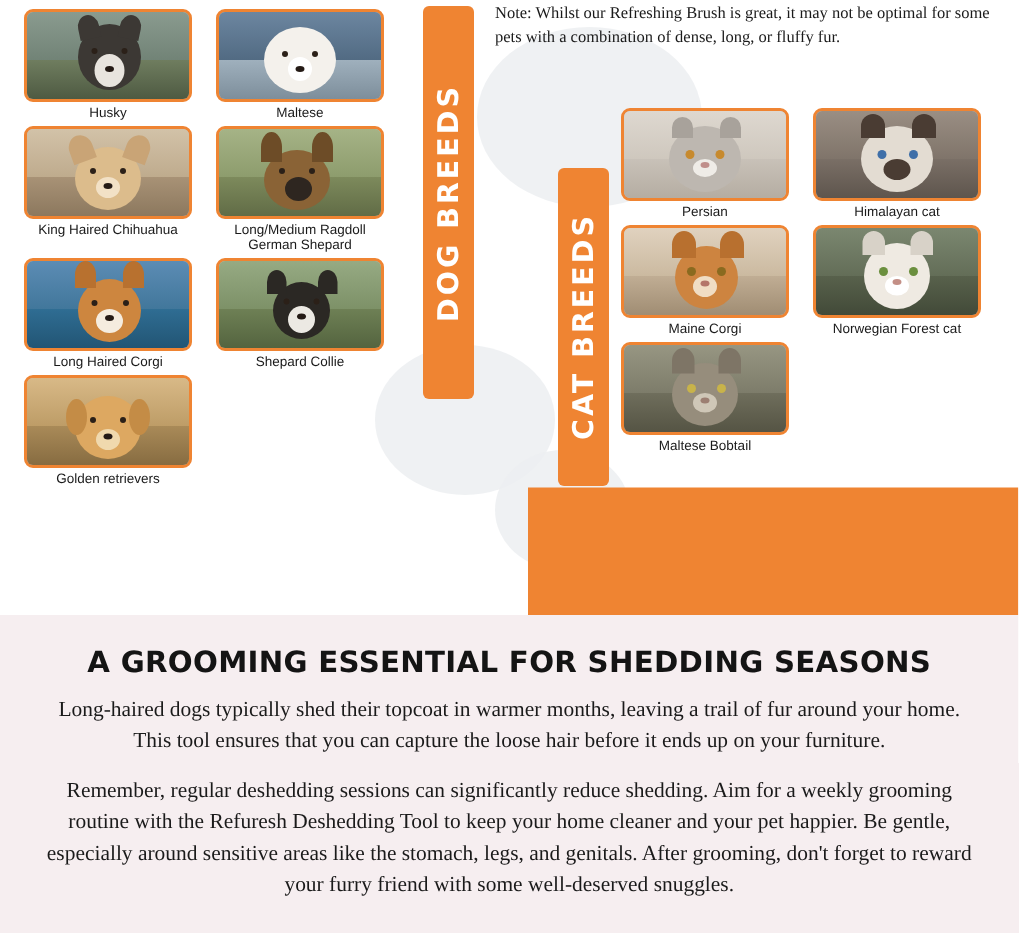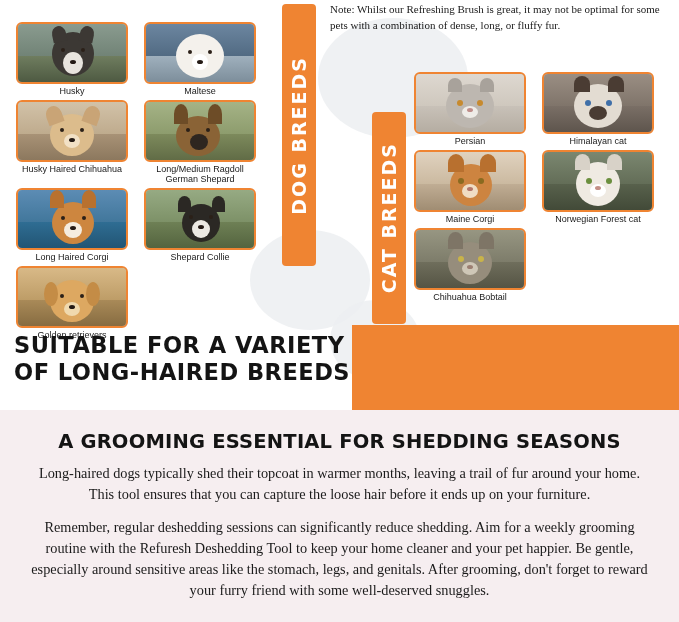--- a/index.html
+++ b/index.html
@@ -41,21 +41,20 @@
 
   
   .dog-grid {
     position: absolute;
     left: 14px;
     top: 6px;
     width: 252px;
     display: flex;
     flex-wrap: wrap;
     gap: 4px 12px;
-    margin-top: 16px;
   }
   .cat-grid {
     position: absolute;
     left: 412px;
     top: 72px;
     width: 256px;
     display: flex;
     flex-wrap: wrap;
     gap: 4px 12px;
   }
@@ -238,21 +237,21 @@
             <div class="ground" style="background:linear-gradient(#a89276,#8c785e)"></div>
             <div class="head" style="left:32px;top:12px;width:44px;height:42px;background:#dcbc8c"></div>
             <div class="ear" style="left:28px;top:4px;width:16px;height:18px;background:#c9a476;transform:rotate(-20deg)"></div>
             <div class="ear" style="left:66px;top:4px;width:16px;height:18px;background:#c9a476;transform:rotate(20deg)"></div>
             <div class="muzzle" style="left:46px;top:32px;width:16px;height:14px;background:#f2e1c6"></div>
             <div class="eye" style="left:42px;top:26px"></div>
             <div class="eye" style="left:62px;top:26px"></div>
             <div class="nose" style="left:51px;top:36px"></div>
           </div>
         </div>
-        <div class="pet-caption">Husky Haired Chihuahua</div>
+        <div class="pet-caption">King Haired Chihuahua</div>
       </div>
 
 
       <div class="pet-cell">
         <div class="pet-photo">
           <div class="ph">
             <div class="sky" style="background:linear-gradient(#a5b386,#8b9a6b)"></div>
             <div class="ground" style="background:linear-gradient(#7d8a5c,#616c46)"></div>
             <div class="head" style="left:30px;top:14px;width:44px;height:40px;background:#8a6336"></div>
             <div class="ear" style="left:28px;top:2px;width:14px;height:20px;background:#6d4c27"></div>
@@ -402,28 +401,27 @@
             <div class="ground" style="background:linear-gradient(#6f6e5c,#555444)"></div>
             <div class="head" style="left:32px;top:12px;width:44px;height:42px;background:#968d7c"></div>
             <div class="ear" style="left:32px;top:2px;width:15px;height:17px;background:#7e7566"></div>
             <div class="ear" style="left:63px;top:2px;width:15px;height:17px;background:#7e7566"></div>
             <div class="muzzle" style="left:46px;top:32px;width:16px;height:13px;background:#cfc7b7"></div>
             <div class="eye" style="left:42px;top:26px;width:6px;height:6px;background:#c8b34a"></div>
             <div class="eye" style="left:62px;top:26px;width:6px;height:6px;background:#c8b34a"></div>
             <div class="nose" style="left:51px;top:35px;background:#9c7f72"></div>
           </div>
         </div>
-        <div class="pet-caption">Chihuahua Bobtail</div>
+        <div class="pet-caption">Maltese Bobtail</div>
       </div>
 
     </div>
 
     <div class="orange-block"></div>
 
-    <div class="headline">SUITABLE FOR A VARIETY OF LONG-HAIRED BREEDS</div>
 
   </div>
 
   <div class="bottom">
     <div class="bottom-title">A GROOMING ESSENTIAL FOR SHEDDING SEASONS</div>
     <div class="bottom-para">Long-haired dogs typically shed their topcoat in warmer months, leaving a trail of fur around your home. This tool ensures that you can capture the loose hair before it ends up on your furniture.</div>
     <div class="bottom-para">Remember, regular deshedding sessions can significantly reduce shedding. Aim for a weekly grooming routine with the Refuresh Deshedding Tool to keep your home cleaner and your pet happier. Be gentle, especially around sensitive areas like the stomach, legs, and genitals. After grooming, don't forget to reward your furry friend with some well-deserved snuggles.</div>
   </div>
 
 </div>

